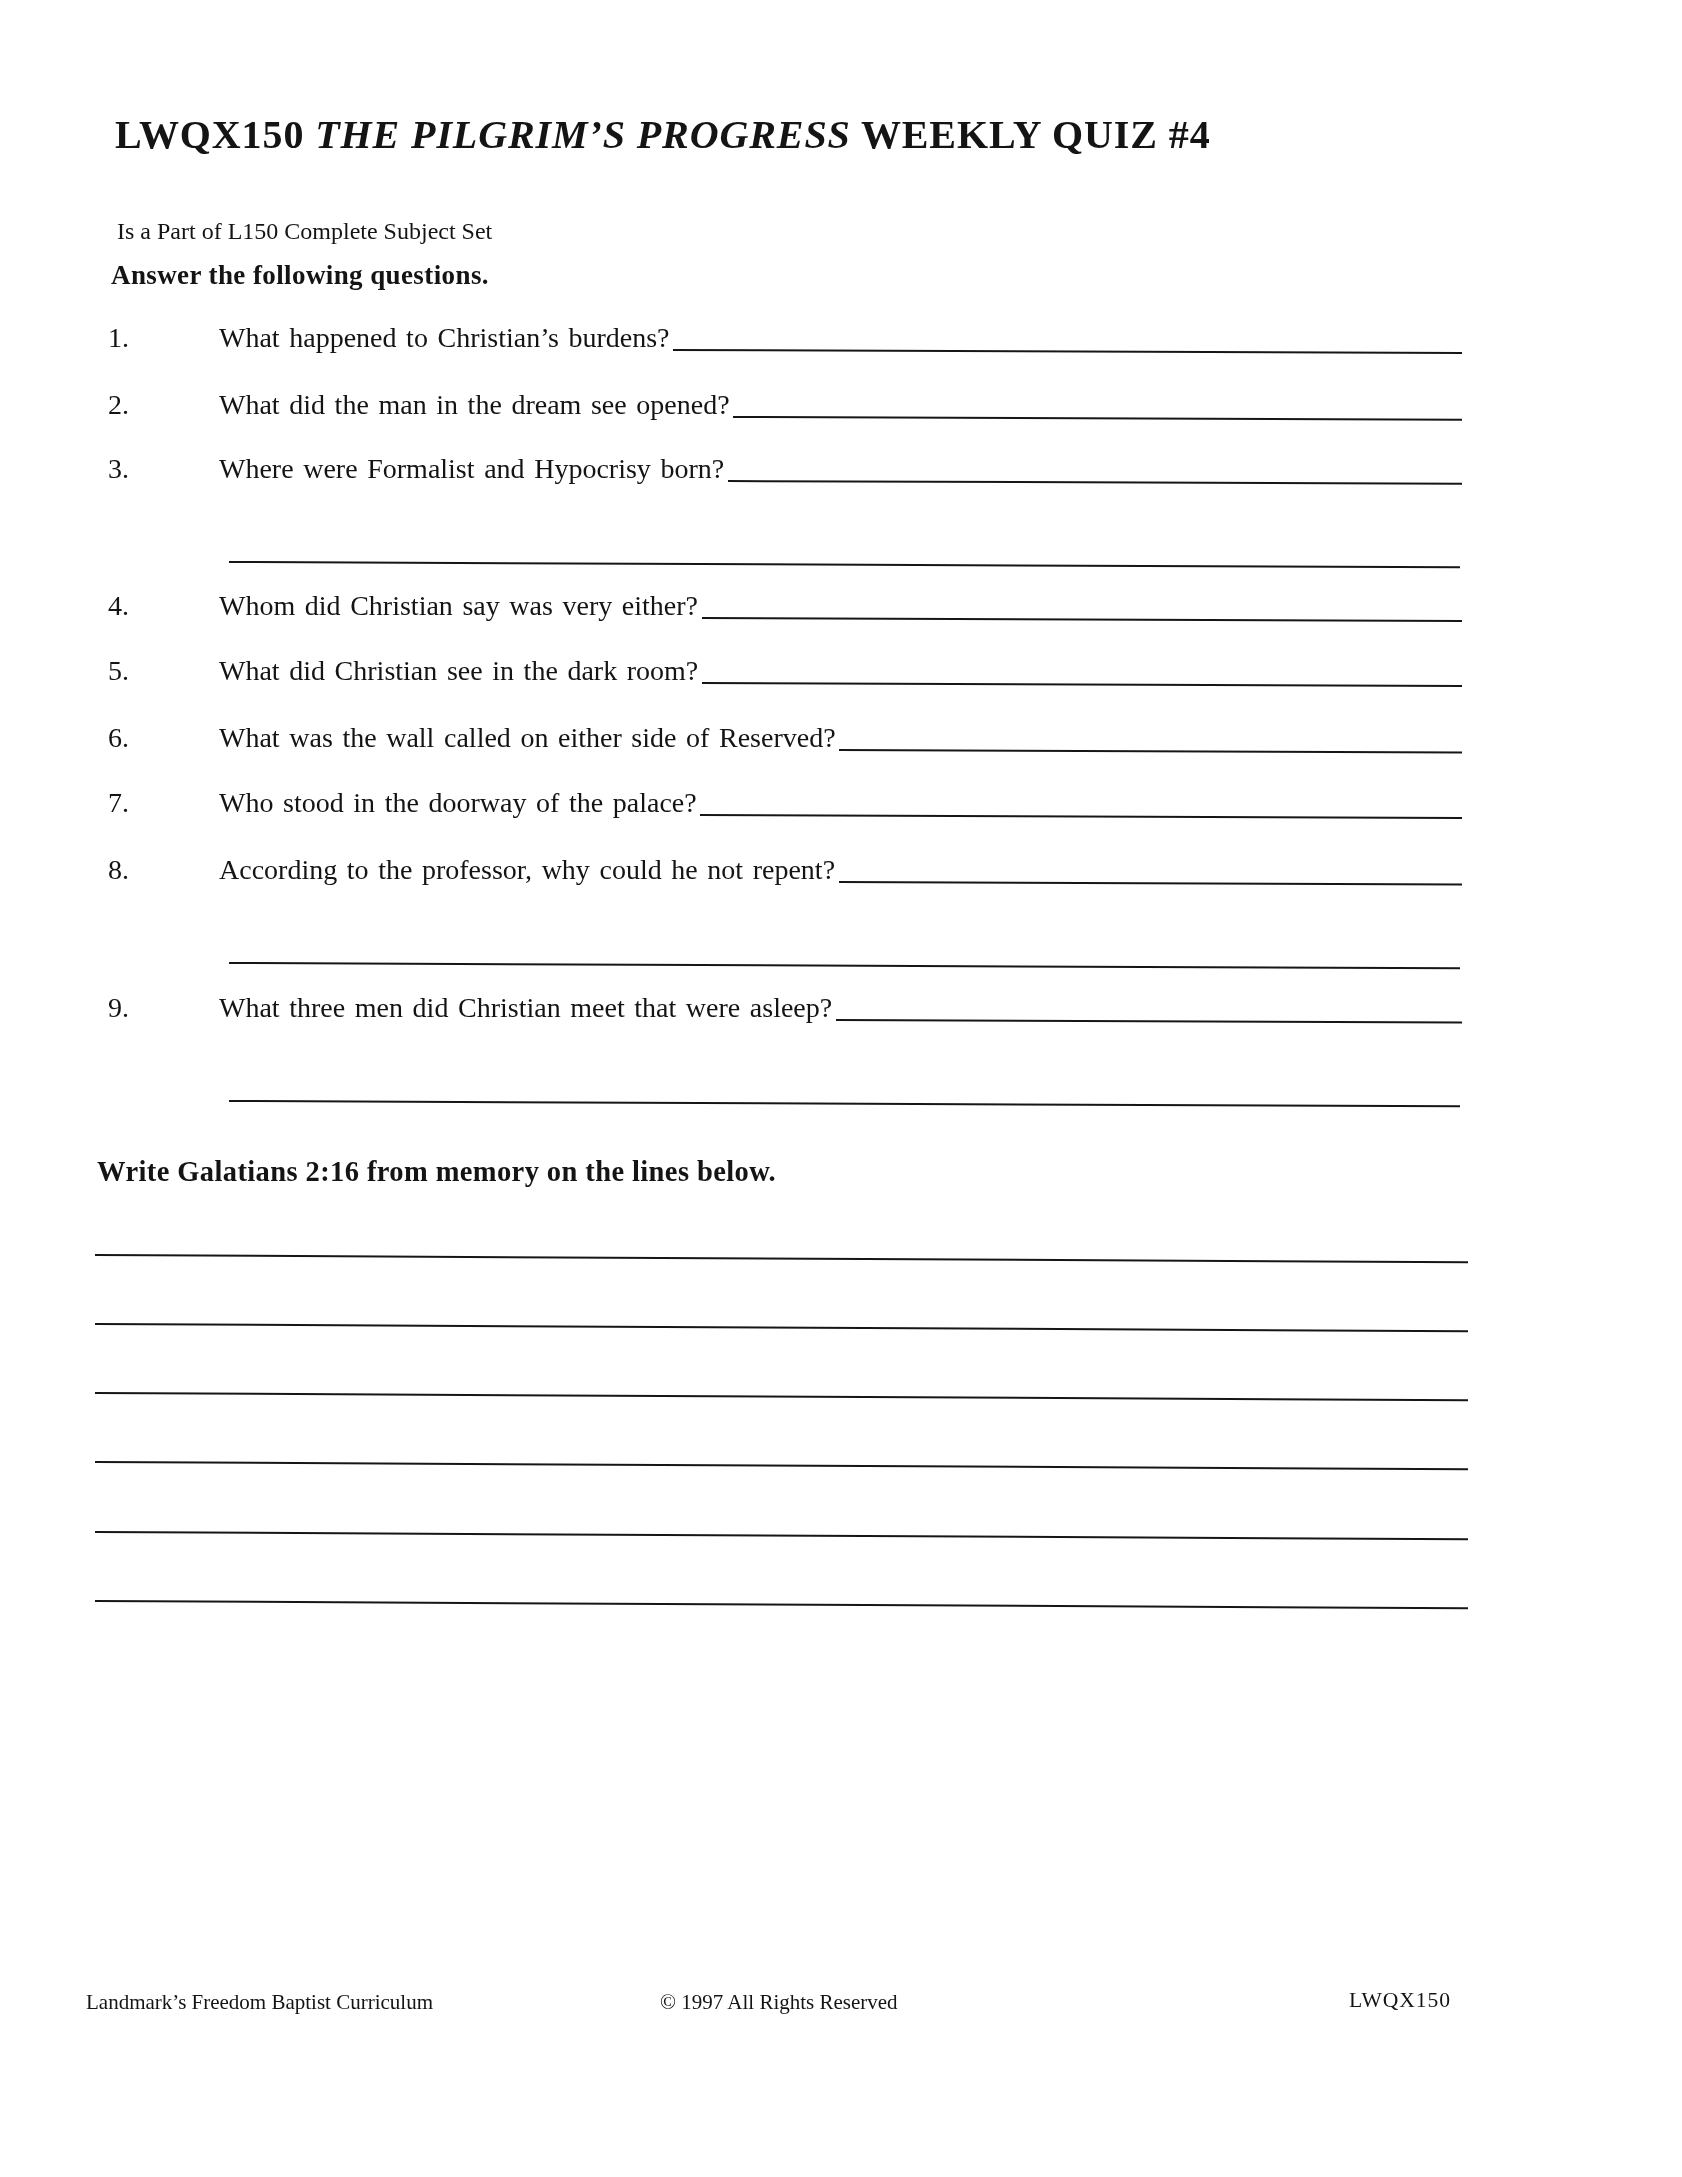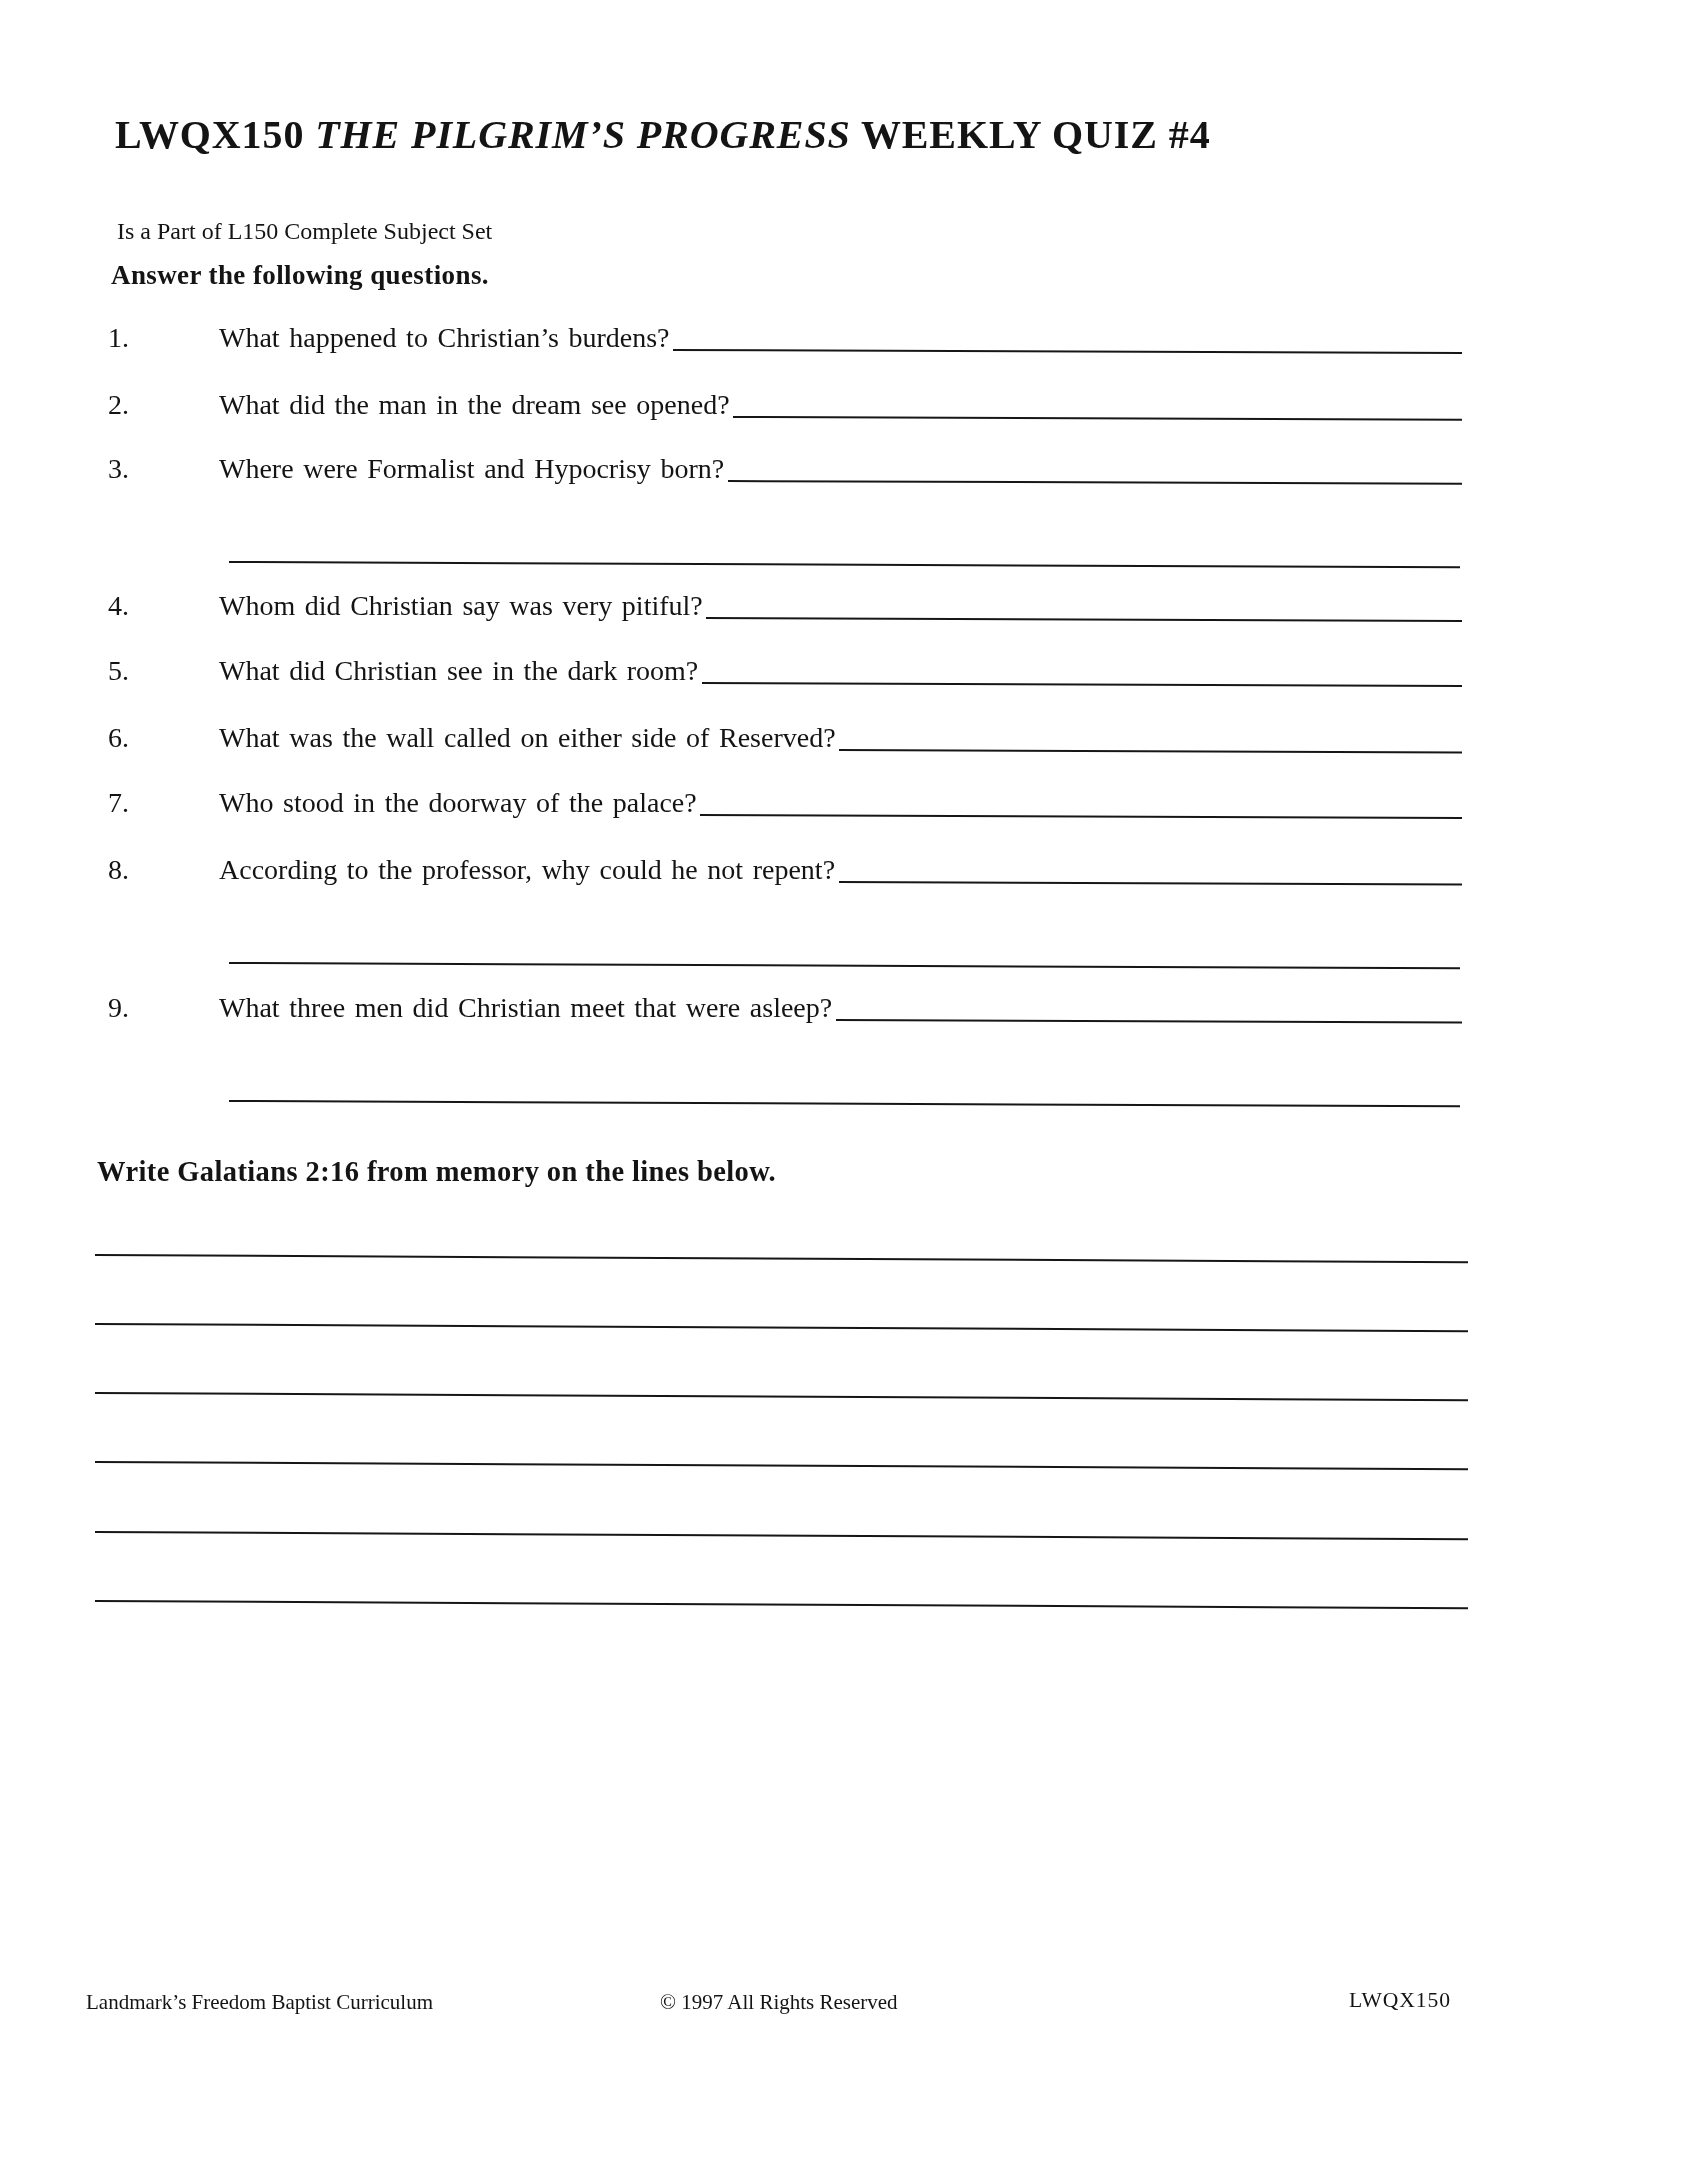--- a/index.html
+++ b/index.html
@@ -107,21 +107,21 @@
         <span class="q-line"></span>
       </div>
       <div class="q-row" style="top: 451px;">
         <span class="q-num">3.</span>
         <span class="q-text">Where were Formalist and Hypocrisy born?</span>
         <span class="q-line"></span>
       </div>
       <div class="cont-line" style="top: 561px;"></div>
       <div class="q-row" style="top: 588px;">
         <span class="q-num">4.</span>
-        <span class="q-text">Whom did Christian say was very pitiful? </span>
+        <span class="q-text">Whom did Christian say was very either? </span>
         <span class="q-line"></span>
       </div>
       <div class="q-row" style="top: 653px;">
         <span class="q-num">5.</span>
         <span class="q-text">What did Christian see in the dark room?</span>
         <span class="q-line"></span>
       </div>
       <div class="q-row" style="top: 720px;">
         <span class="q-num">6.</span>
         <span class="q-text">What was the wall called on either side of Reserved? </span>

